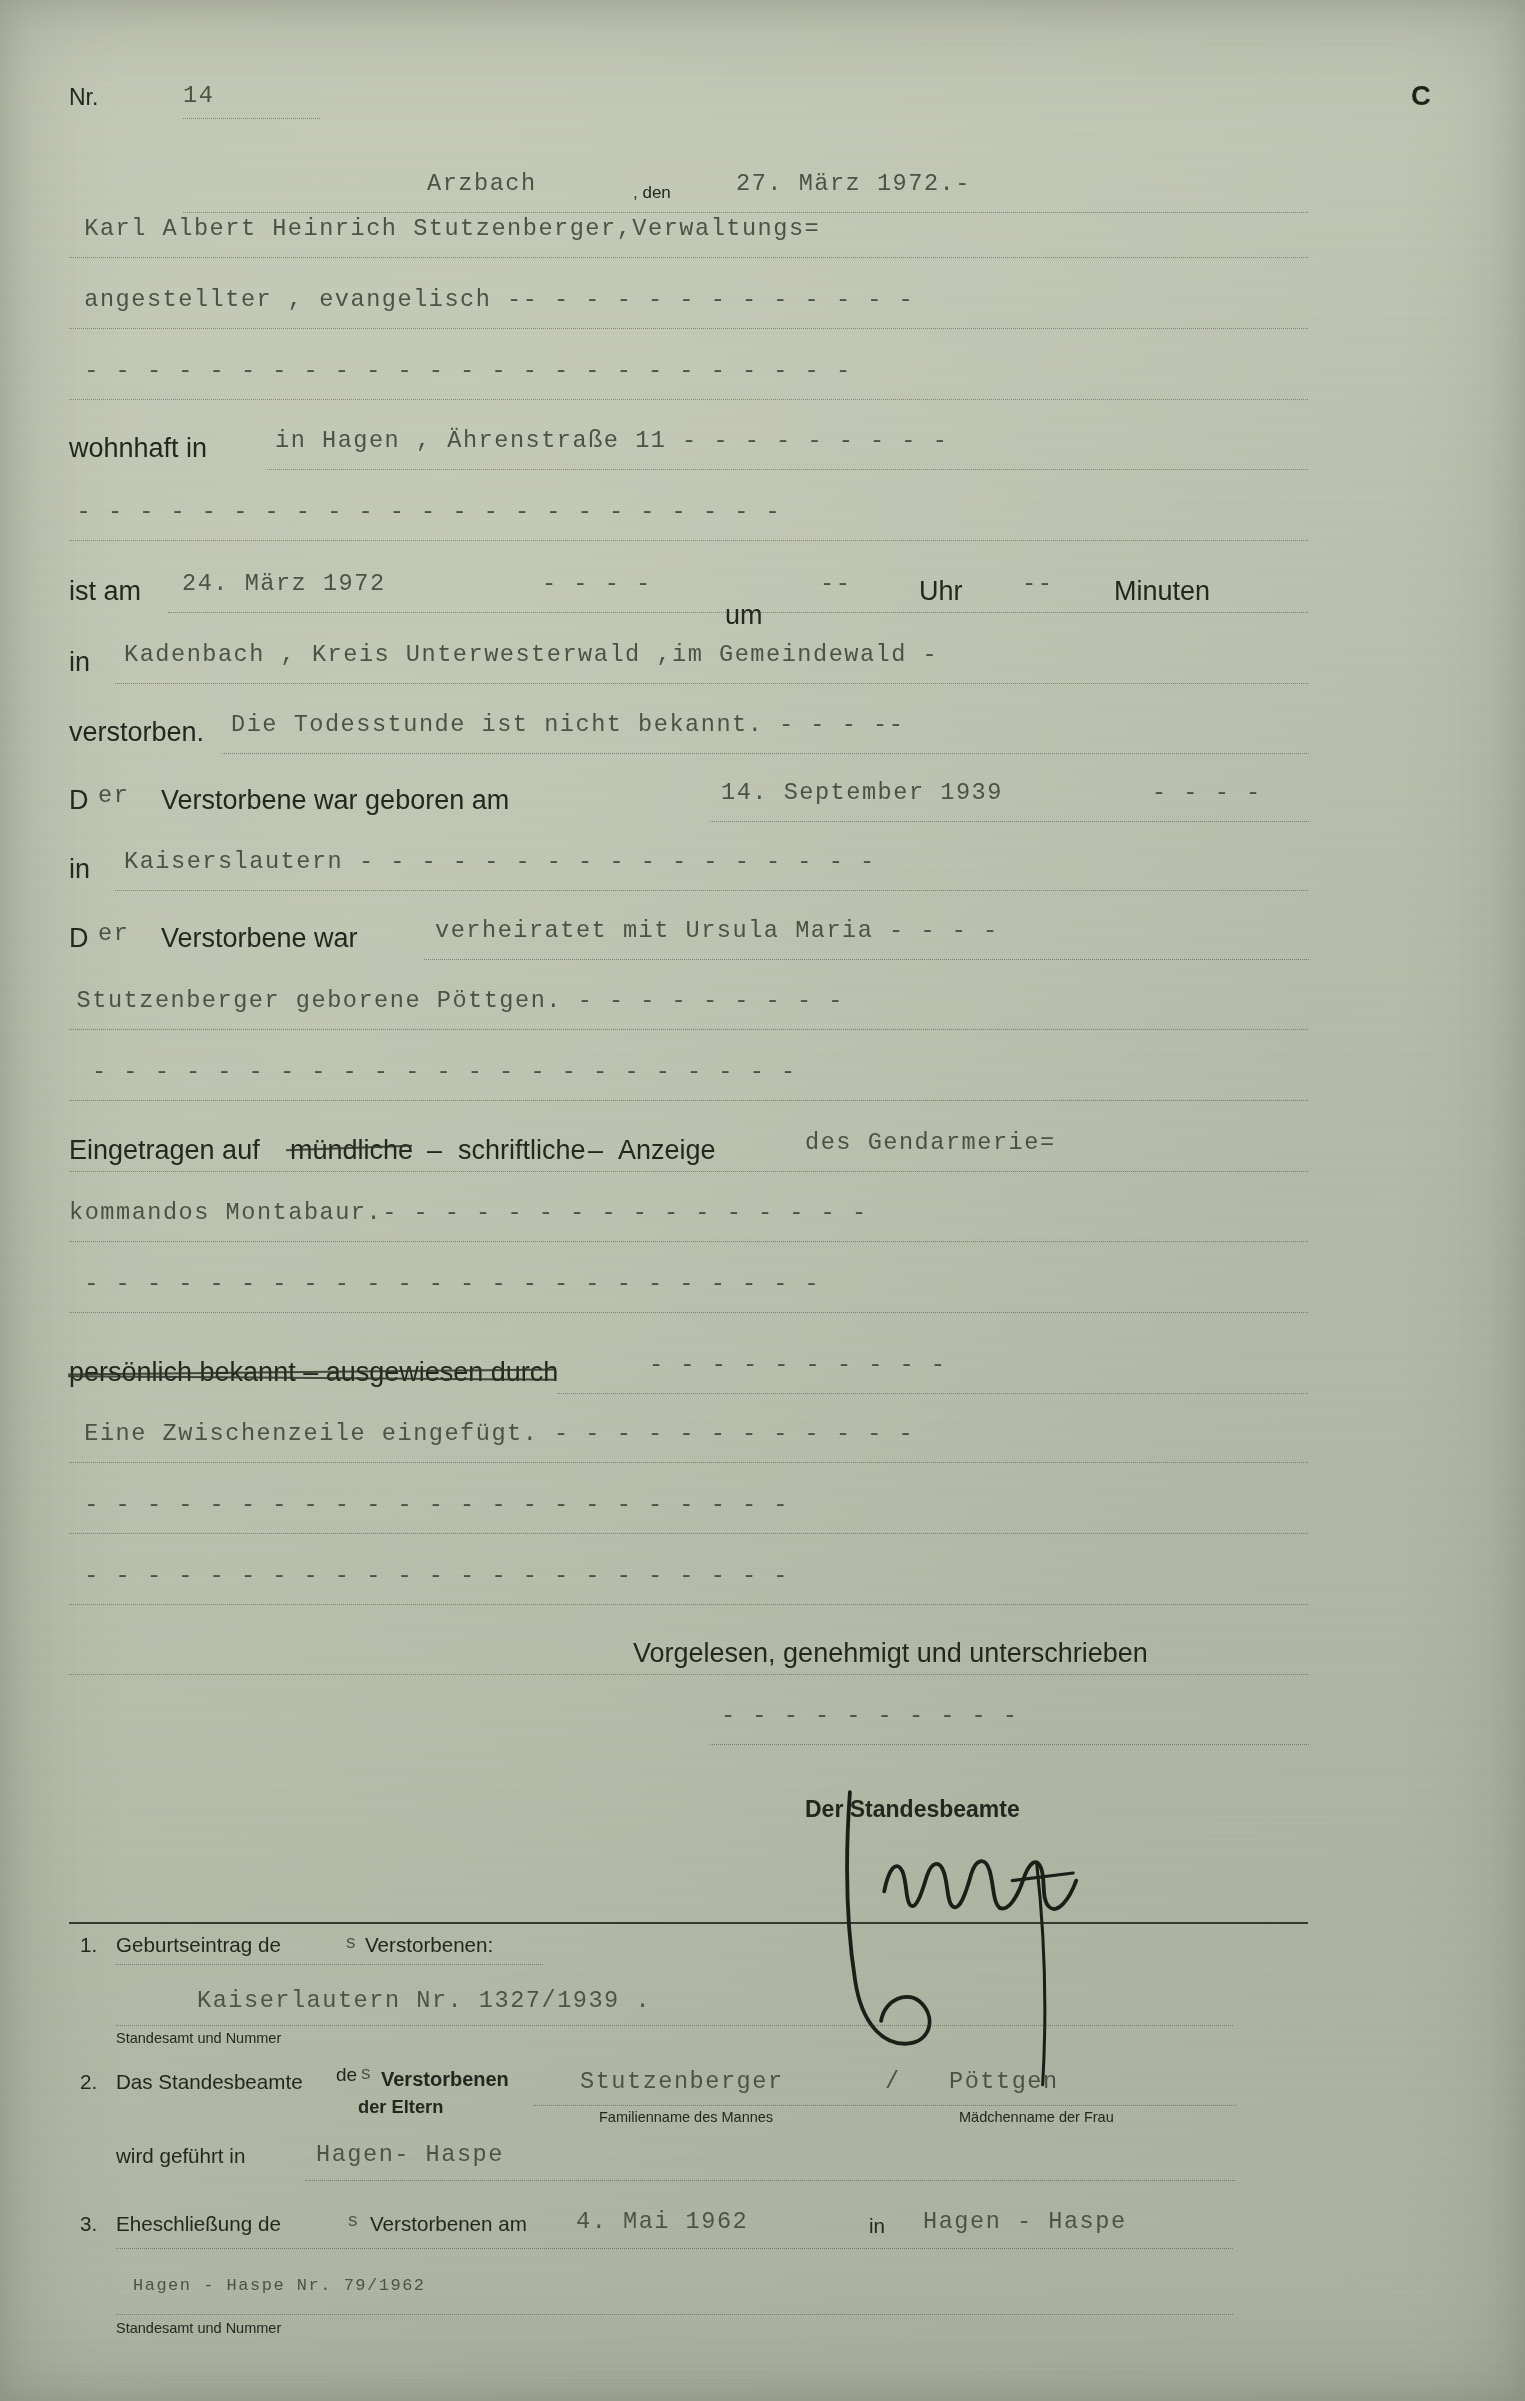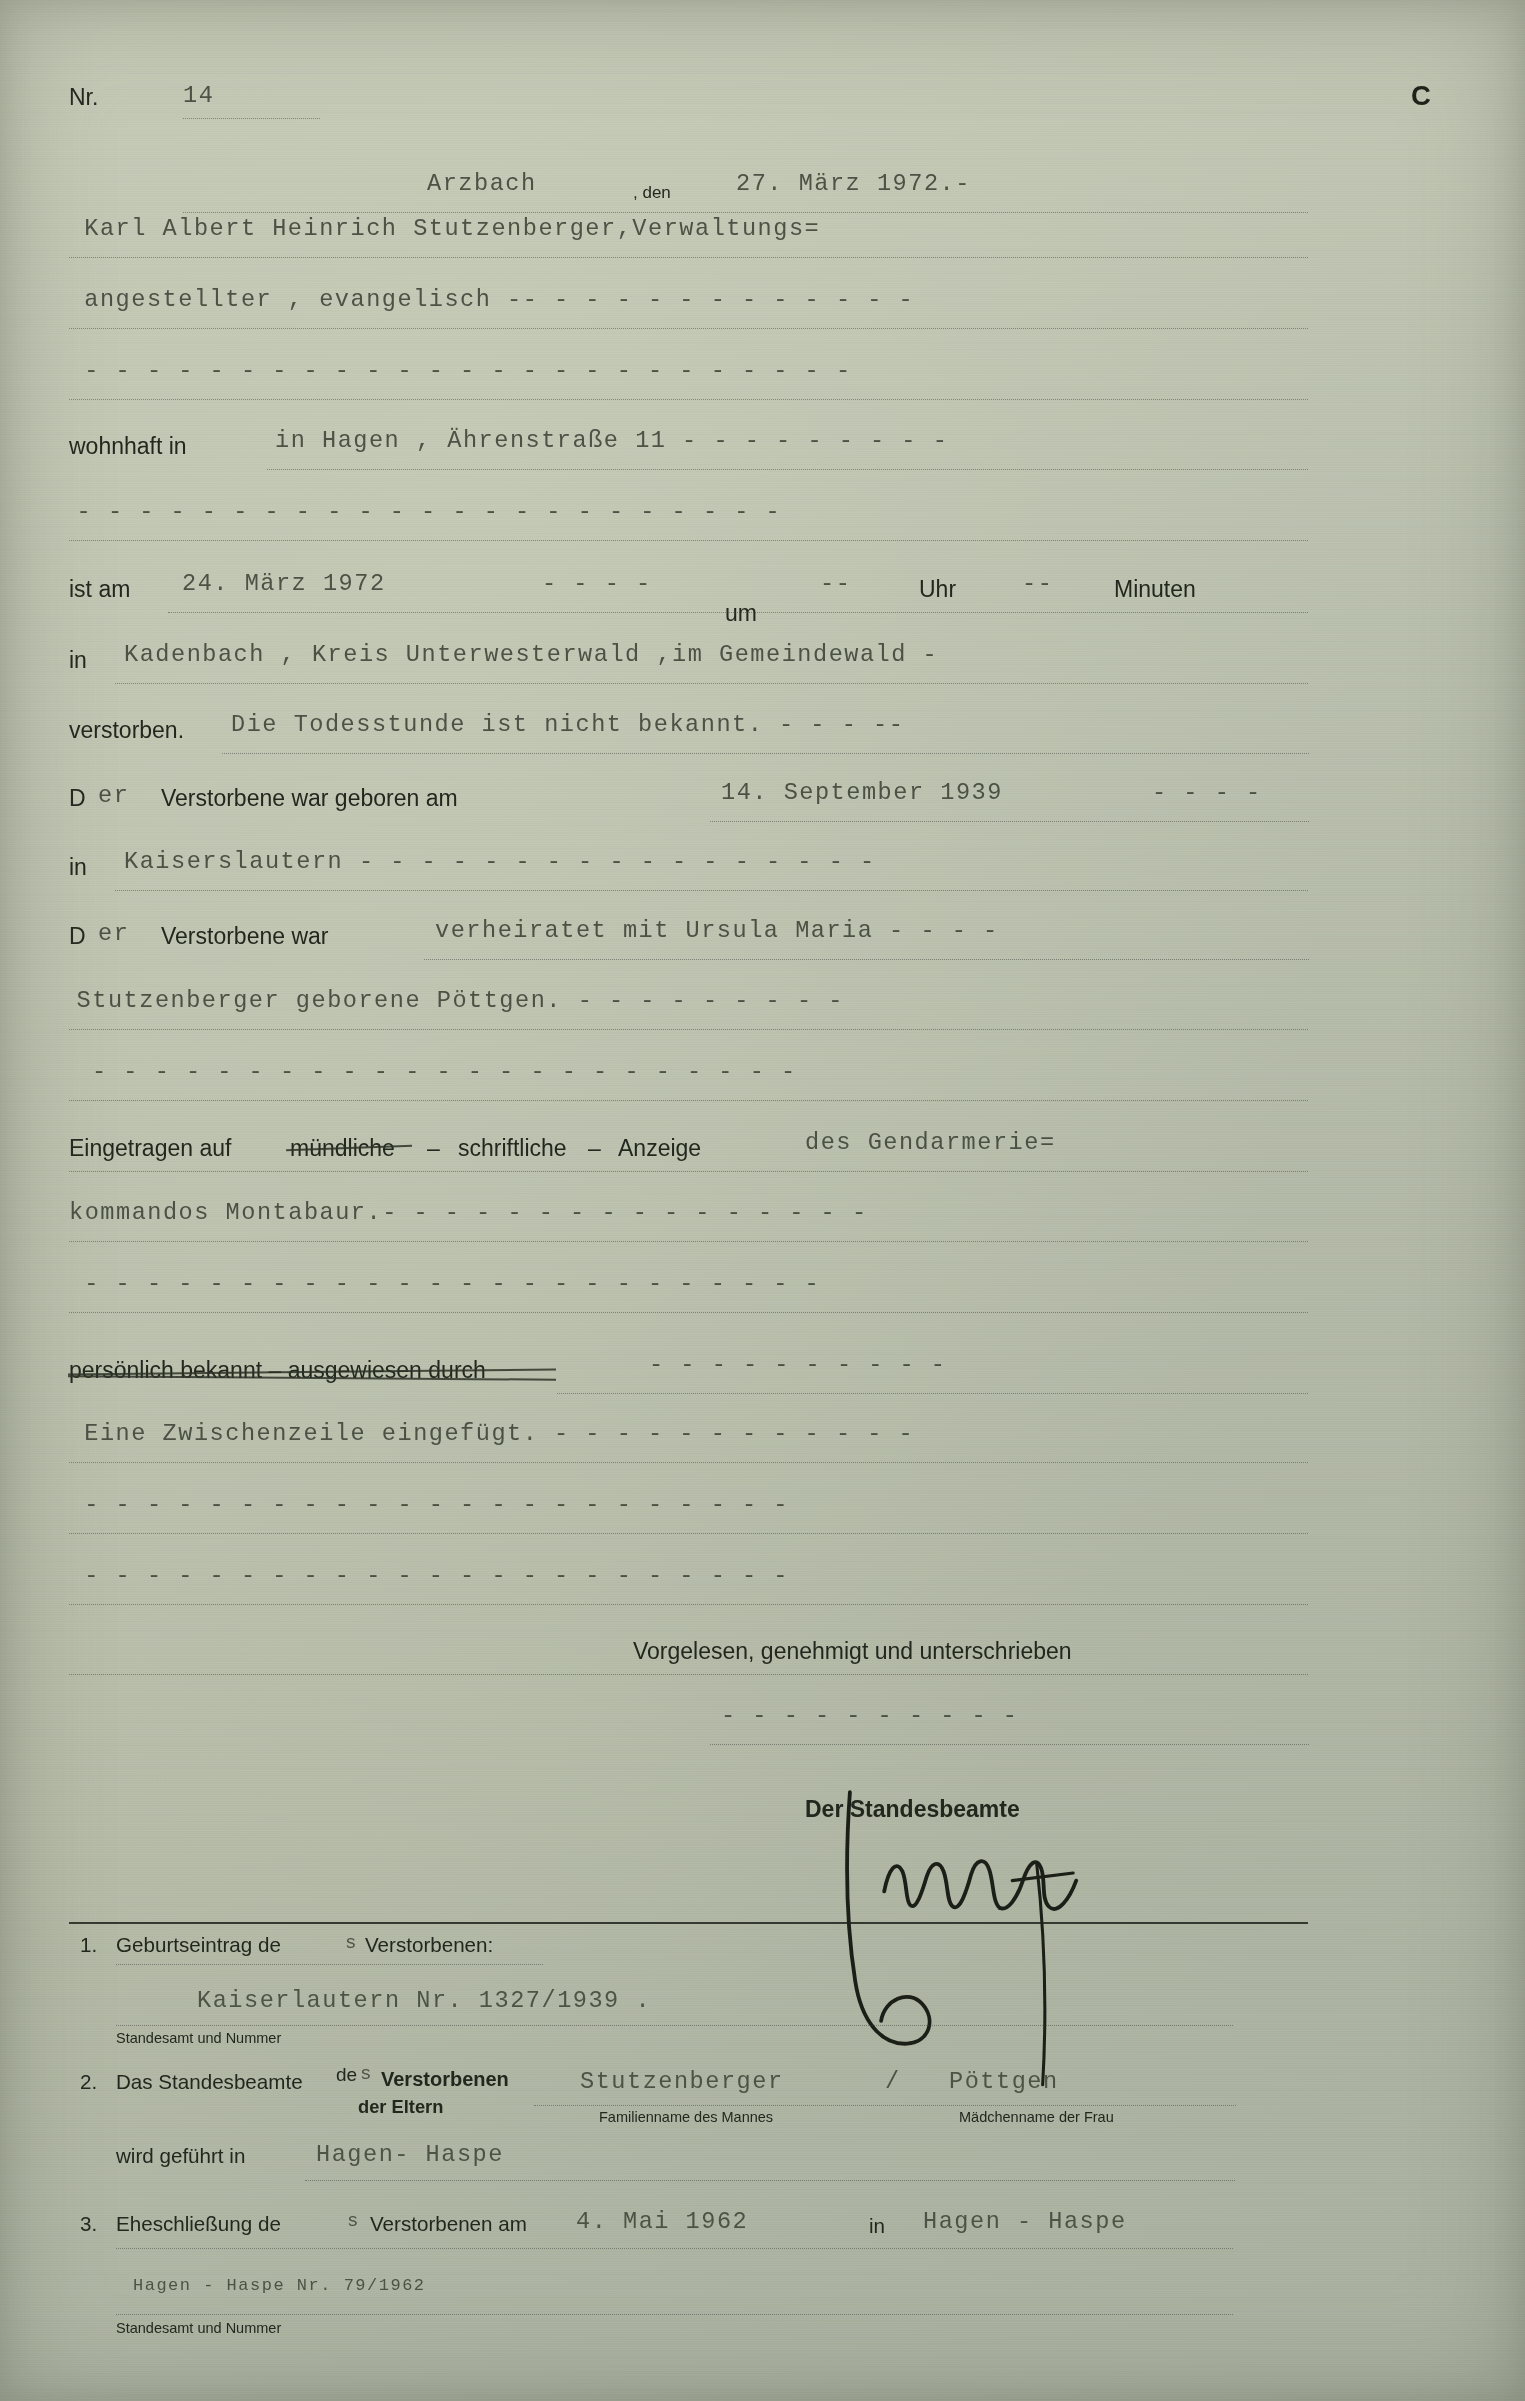--- a/index.html
+++ b/index.html
@@ -29,21 +29,21 @@
     pointer-events: none;
   }
   .edge-shadow {
     position: absolute;
     inset: 0;
     box-shadow: inset 0 0 107px rgba(90,95,80,0.35), inset 0 0 30.5px rgba(90,95,80,0.2);
     pointer-events: none;
   }
   .printed {
     font-family: "Liberation Sans", sans-serif;
-    font-size: 23px;
+    font-size: 27px;
     color: #23281f;
   }
   .printed.small { font-size: 17px; }
   .printed.bold { font-weight: bold; }
   .typed {
     font-family: "Liberation Mono", monospace;
     font-size: 23.6px;
     letter-spacing: 1.5px;
     color: #3c4336;
     opacity: 0.88;

